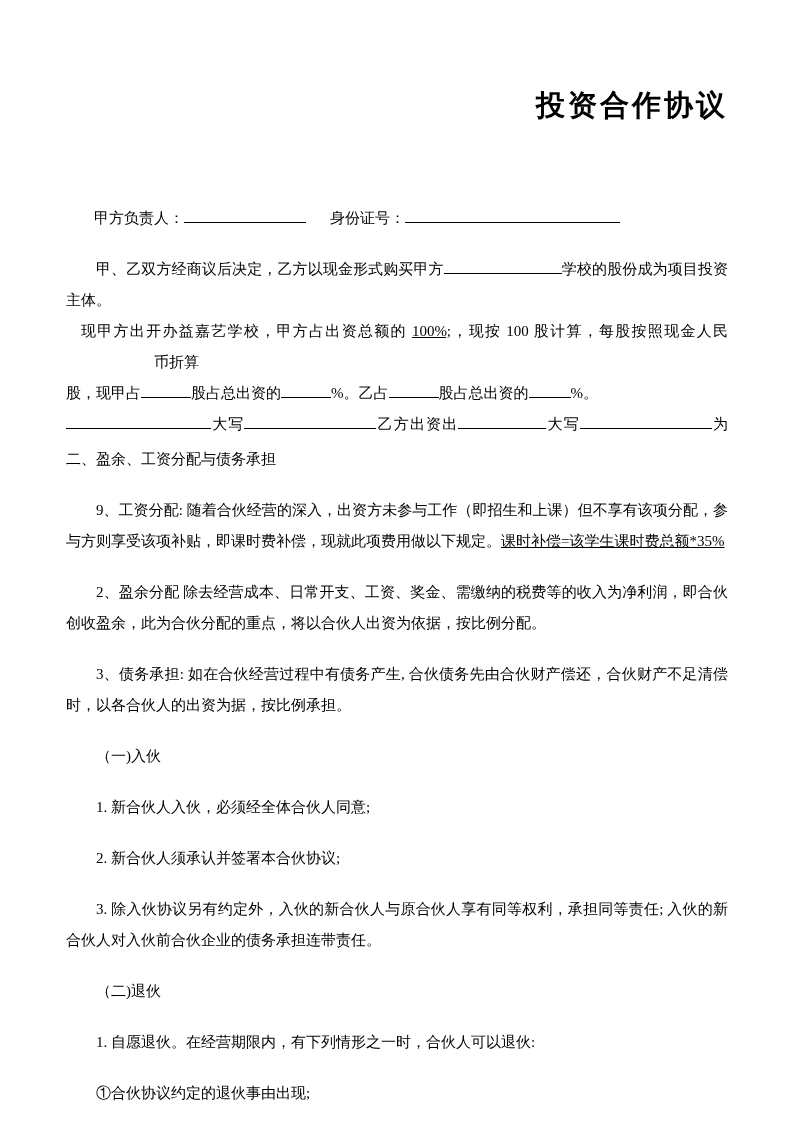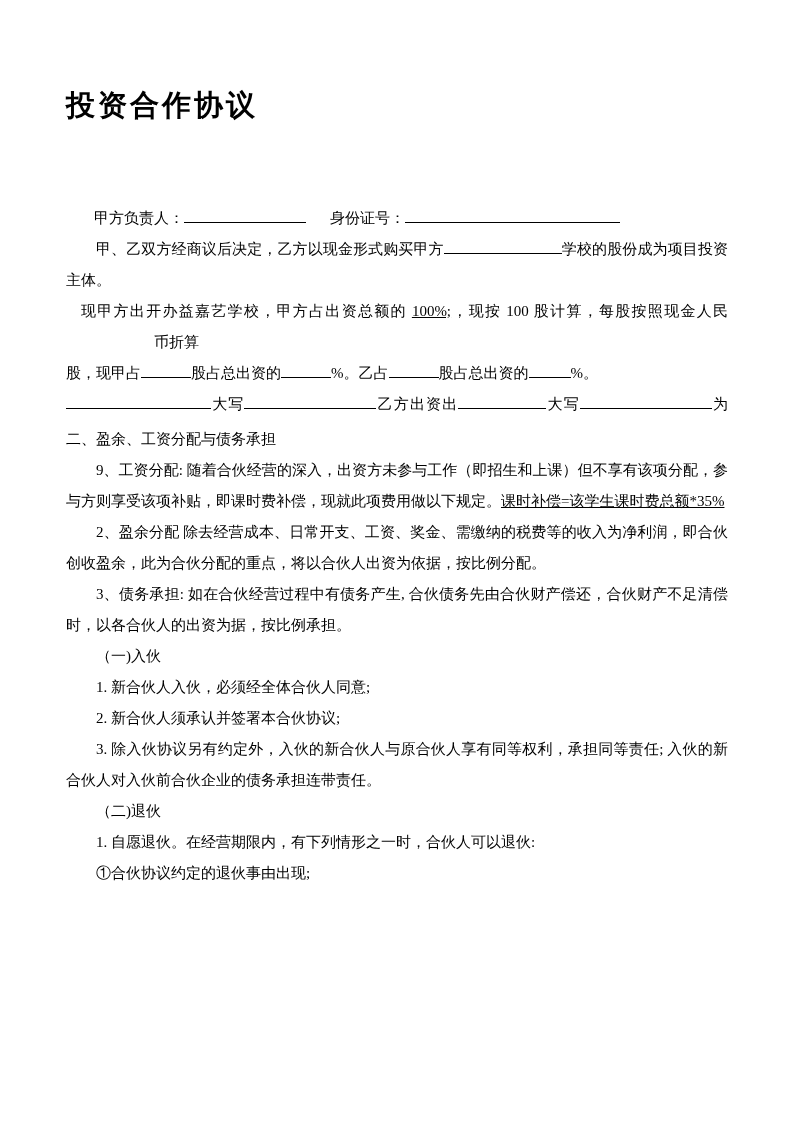--- a/index.html
+++ b/index.html
@@ -12,29 +12,29 @@
     box-sizing: border-box;
     padding: 86px 66px 24px 66px;
     font-family: "Liberation Serif", "DejaVu Serif", serif;
     font-size: 15px;
     color: #000000;
     overflow: hidden;
   }
   .doc-title {
     font-size: 29px;
     font-weight: 700;
-    text-align: left;
+    text-align: right;
     letter-spacing: 3px;
     margin: 0 0 76px 0;
   }
   .line { line-height: 31px; margin: 0; }
   .justify { text-align: justify; }
   .justify-last { text-align: justify; text-align-last: justify; }
   .indent1 { text-indent: 1em; }
-  .indent2 { text-indent: 2em; }
+  .indent2 { text-indent: 2em; margin-top: 20px; }
   .party { margin-left: 28px; line-height: 32px; }
   .sect { margin-top: 4px; }
   .sect-first { margin-top: 11px; }
   .hang { padding-left: 88px; }
   .blank {
     display: inline-block;
     height: 1em;
     border-bottom: 1px solid #000000;
     vertical-align: baseline;
   }

